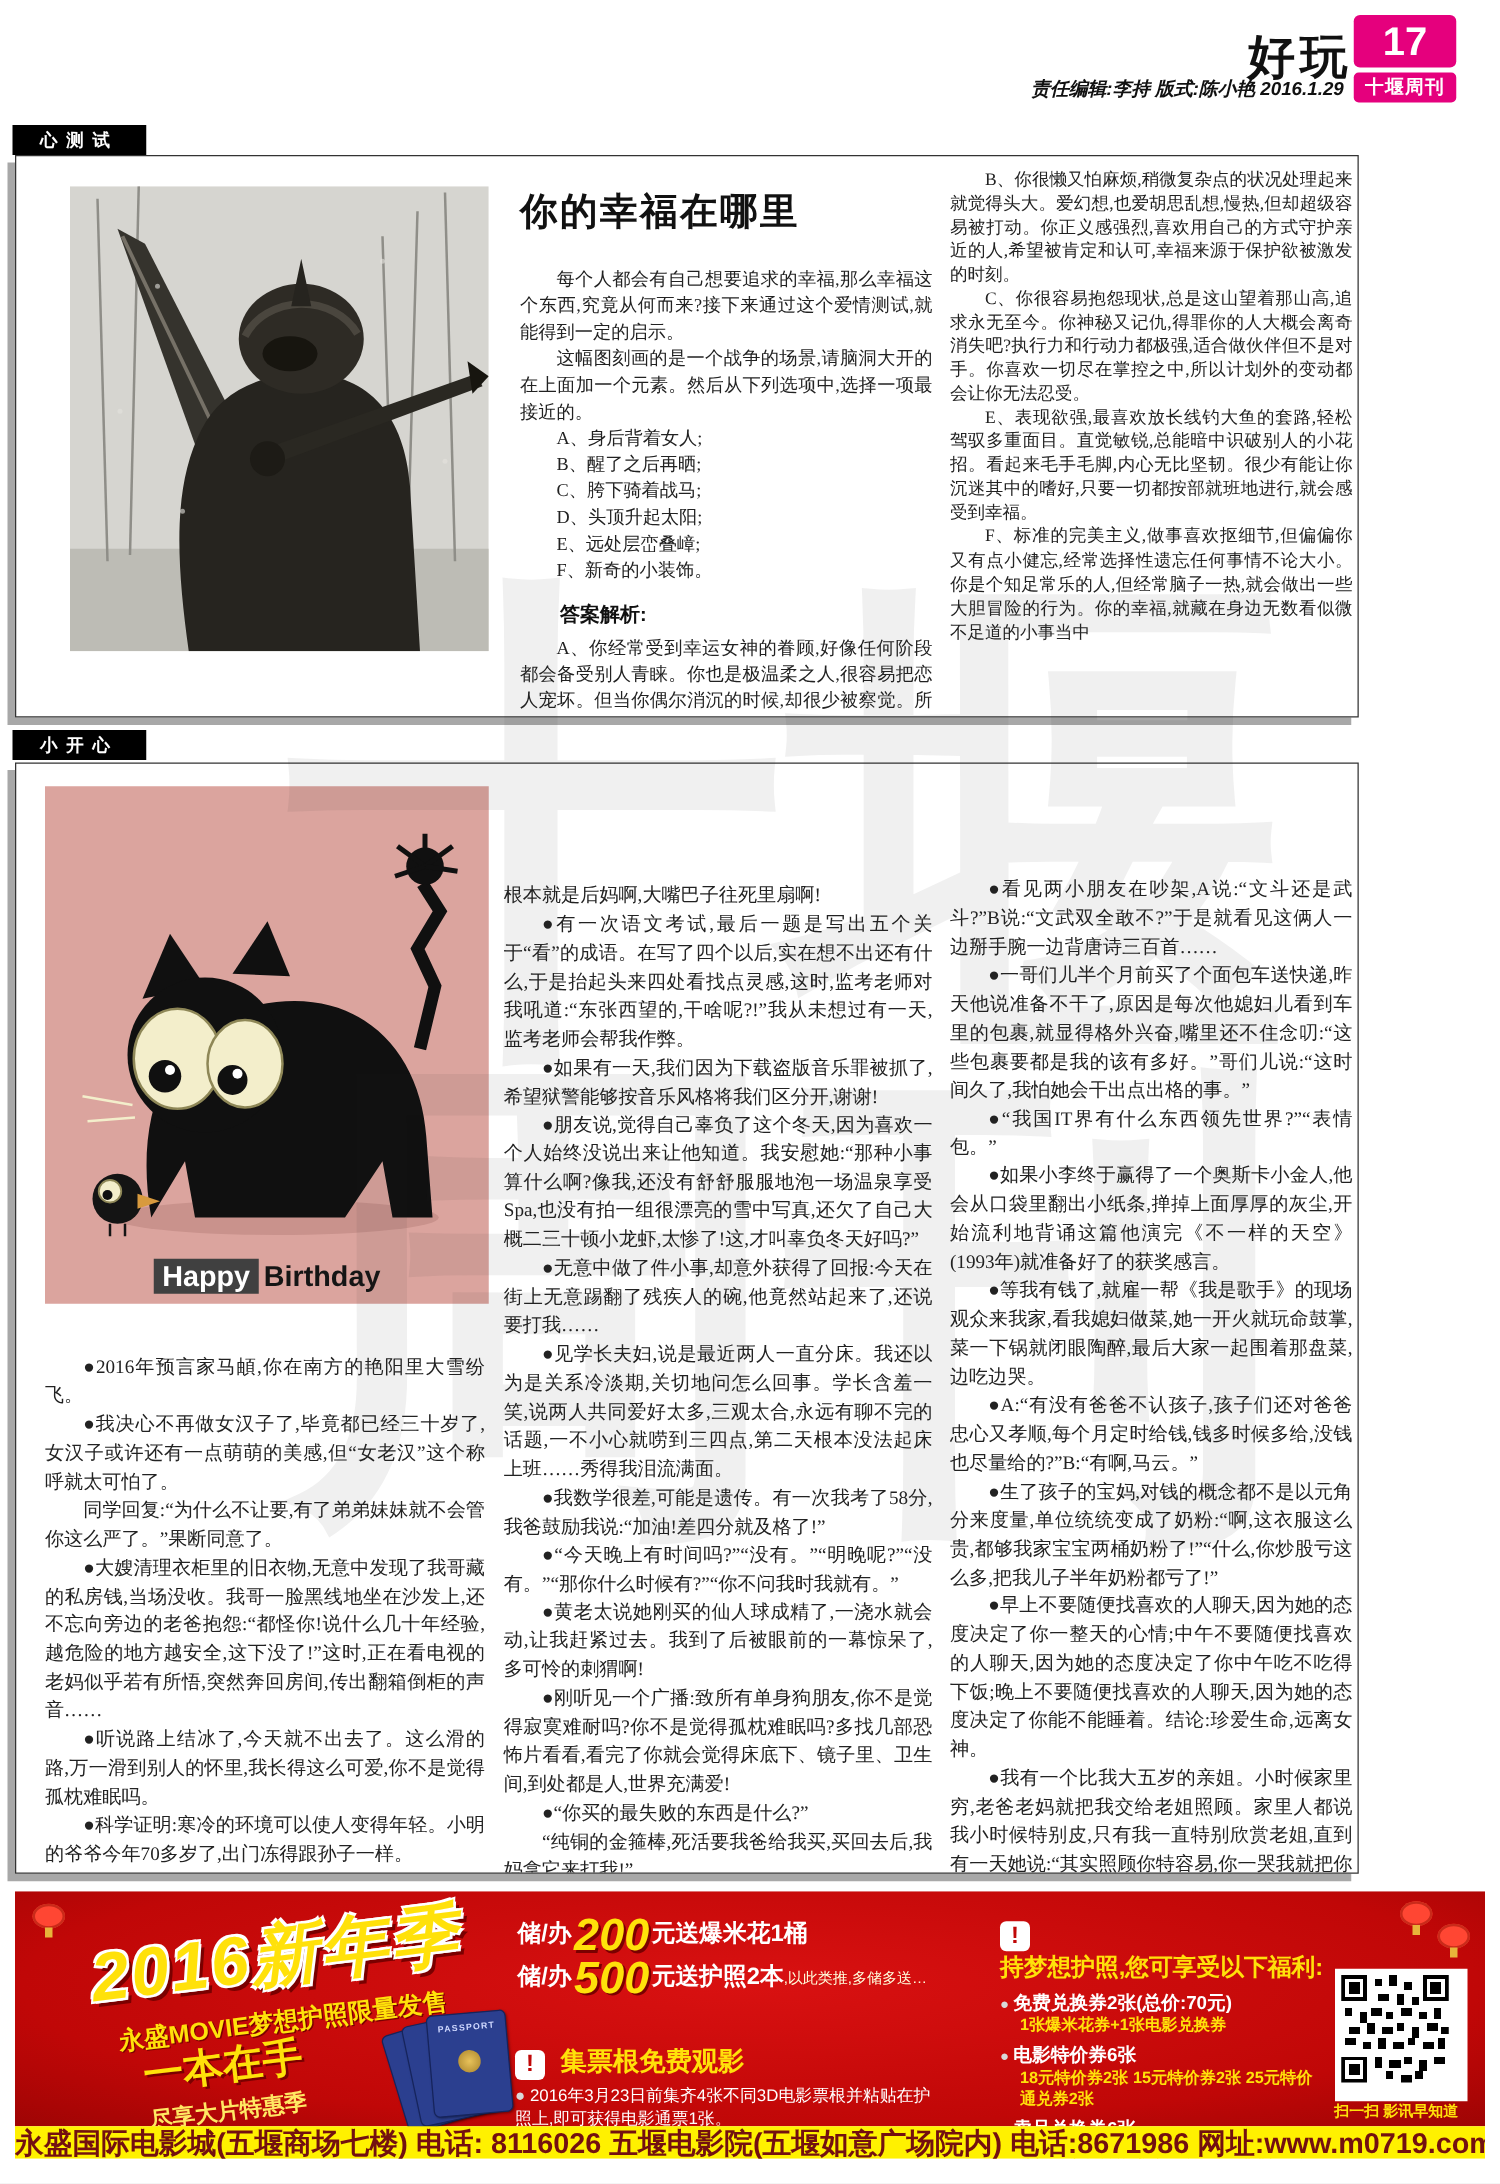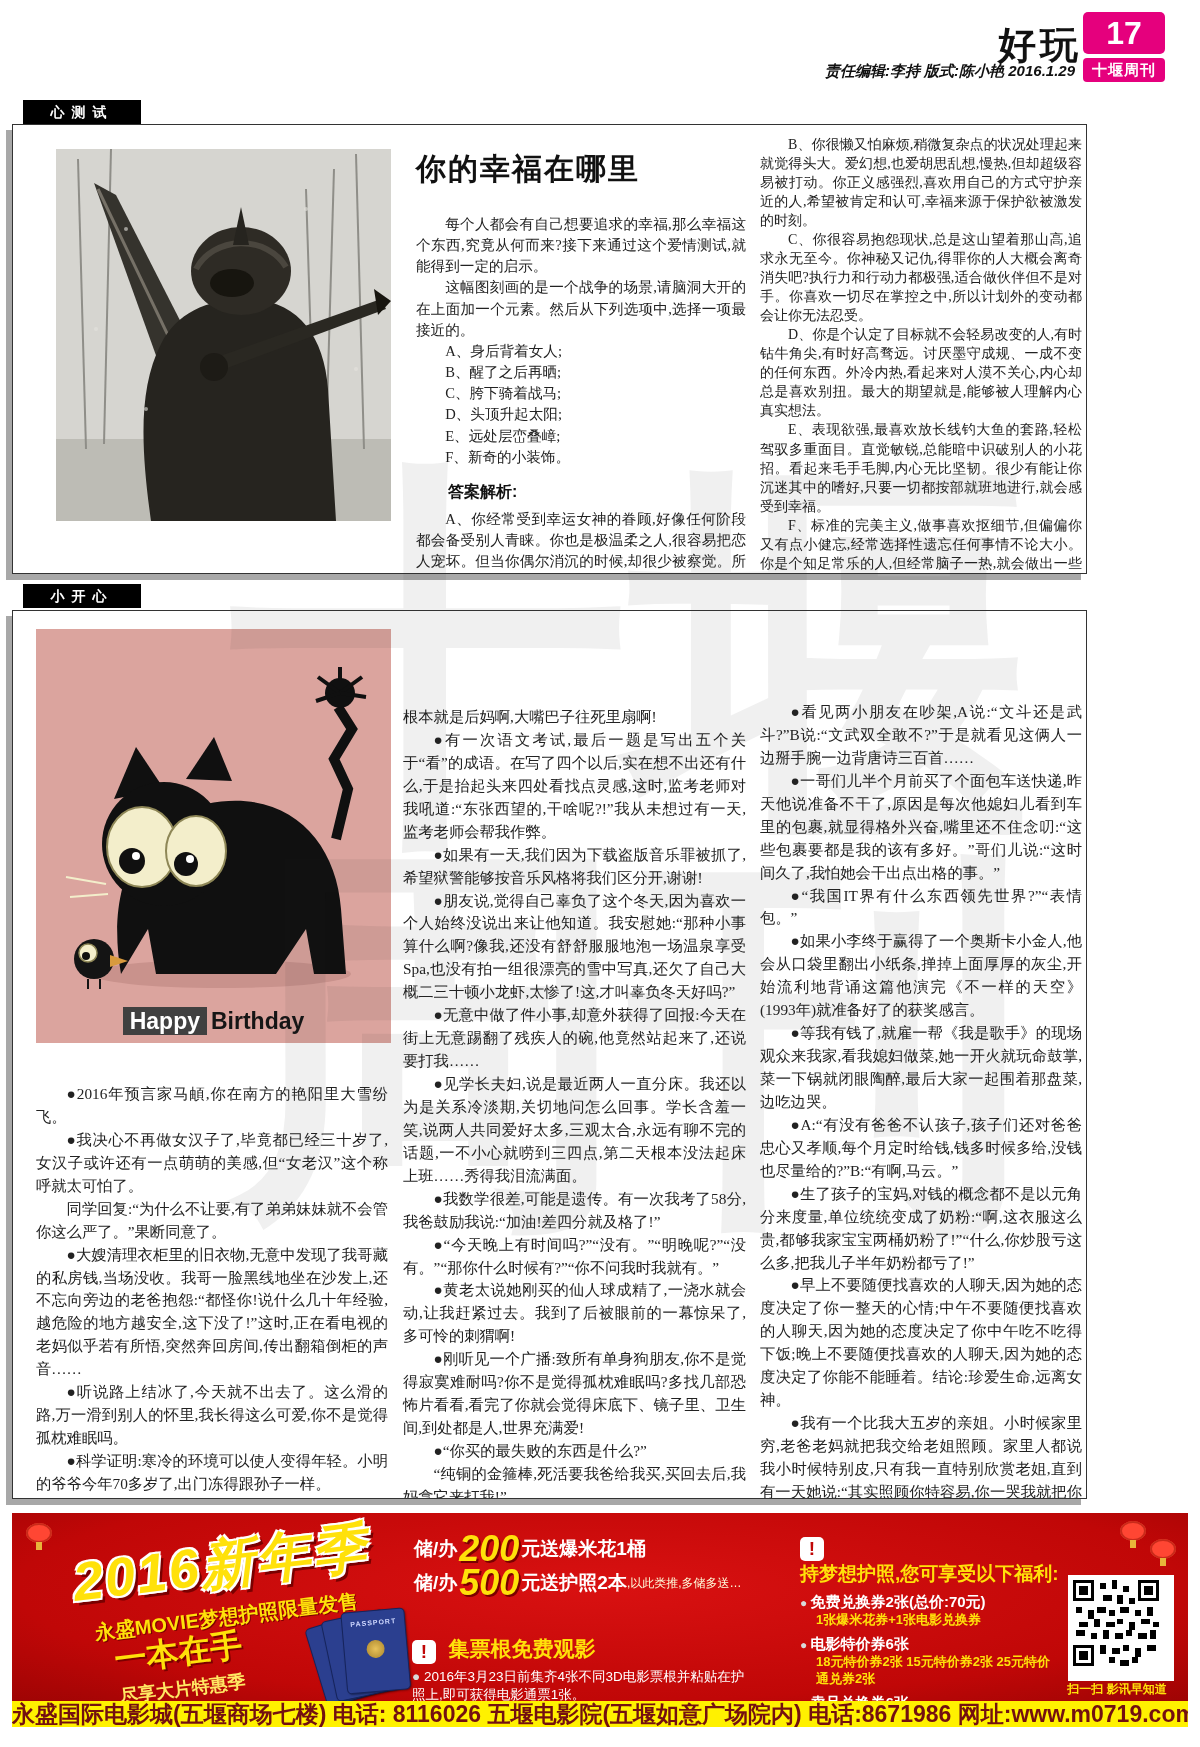--- a/index.html
+++ b/index.html
@@ -11,21 +11,21 @@
   .pn-badge{position:absolute;left:1083px;top:12px;width:82px;height:42px;background:#e5007d;
       color:#fff;font-family:"Liberation Sans",sans-serif;font-size:32px;font-weight:bold;
       text-align:center;line-height:42px;border-radius:5px;}
   .mh-badge{position:absolute;left:1083px;top:58px;width:82px;height:24px;background:#e5007d;
       color:#fff;font-family:"Liberation Sans",sans-serif;font-size:15px;font-weight:bold;
       text-align:center;line-height:24px;border-radius:4px;letter-spacing:1px;}
   .meta-line{position:absolute;top:62px;left:700px;width:375px;text-align:right;
       font-family:"Liberation Sans",sans-serif;font-style:italic;font-weight:bold;
       font-size:15px;color:#111;}
   
-  .label{position:absolute;left:23px;width:118px;height:24px;background:#000;color:#fff;
+  .label{position:absolute;left:10px;width:107px;height:24px;background:#000;color:#fff;
       font-family:"Liberation Sans",sans-serif;font-size:14px;font-weight:bold;
       text-align:center;line-height:24px;letter-spacing:7px;}
   .label-quiz{top:100px;}
   .label-jokes{top:584px;}
   .box{position:absolute;left:12px;width:1073px;border:1px solid #333;background:#fff;
       box-shadow:-6px 6px 0 #a8a8a8;overflow:hidden;}
   .quiz-box{top:124px;height:448px;}
   .jokes-box{top:610px;height:887px;}
   
   .wm{position:absolute;z-index:5;color:rgba(40,40,40,0.07);pointer-events:none;
@@ -165,21 +165,20 @@
           <p class="opt">E、远处层峦叠嶂;</p>
           <p class="opt">F、新奇的小装饰。</p>
         </div>
       <div class="ans-head">答案解析:</div>
       <p>A、你经常受到幸运女神的眷顾,好像任何阶段都会备受别人青睐。你也是极温柔之人,很容易把恋人宠坏。但当你偶尔消沉的时候,却很少被察觉。所以反过来,你也很依赖恋人,感情对你来说就像水对于鱼一样重要。</p>
     </div>
 
     <div class="quiz-right">
         <p>B、你很懒又怕麻烦,稍微复杂点的状况处理起来就觉得头大。爱幻想,也爱胡思乱想,慢热,但却超级容易被打动。你正义感强烈,喜欢用自己的方式守护亲近的人,希望被肯定和认可,幸福来源于保护欲被激发的时刻。</p>
         <p>C、你很容易抱怨现状,总是这山望着那山高,追求永无至今。你神秘又记仇,得罪你的人大概会离奇消失吧?执行力和行动力都极强,适合做伙伴但不是对手。你喜欢一切尽在掌控之中,所以计划外的变动都会让你无法忍受。</p>
-        <p>D、你是个认定了目标就不会轻易改变的人,有时钻牛角尖,有时好高骛远。讨厌墨守成规、一成不变的任何东西。外冷内热,看起来对人漠不关心,内心却总是喜欢别扭。最大的期望就是,能够被人理解内心真实想法。</p>
         <p>E、表现欲强,最喜欢放长线钓大鱼的套路,轻松驾驭多重面目。直觉敏锐,总能暗中识破别人的小花招。看起来毛手毛脚,内心无比坚韧。很少有能让你沉迷其中的嗜好,只要一切都按部就班地进行,就会感受到幸福。</p>
         <p>F、标准的完美主义,做事喜欢抠细节,但偏偏你又有点小健忘,经常选择性遗忘任何事情不论大小。你是个知足常乐的人,但经常脑子一热,就会做出一些大胆冒险的行为。你的幸福,就藏在身边无数看似微不足道的小事当中</p>
       </div>
   </section>
 
   <div class="label label-jokes">小开心</div>
   <section class="box jokes-box">
 
     <div class="cat-card">
       <svg viewBox="0 0 355 414" width="355" height="414">

